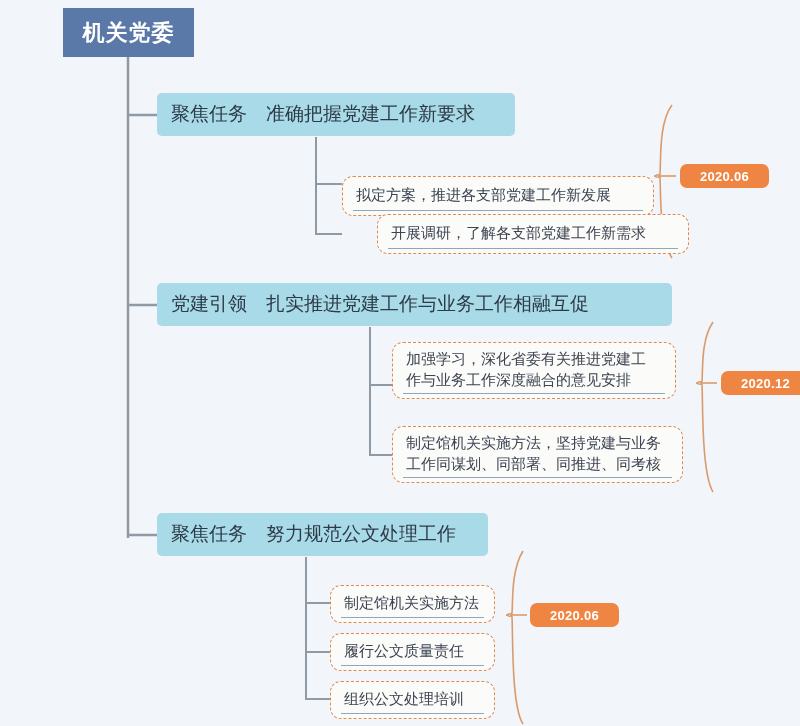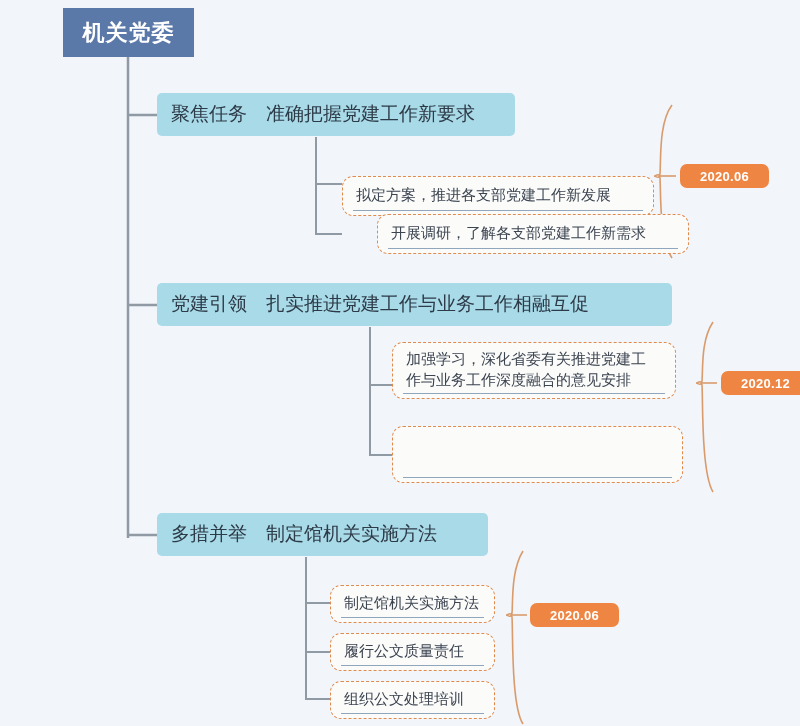--- a/index.html
+++ b/index.html
@@ -178,29 +178,31 @@
     <span class="branch-label">党建引领　扎实推进党建工作与业务工作相融互促</span>
   </div>
 
   <div class="sub-item" style="left:392px; top:342px; width:284px; height:57px;">
     <span class="sub-label">加强学习，深化省委有关推进党建工
 作与业务工作深度融合的意见安排</span>
     <span class="underline"></span>
   </div>
 
   <div class="sub-item" style="left:392px; top:426px; width:291px; height:57px;">
+    <span class="sub-label">制定馆机关实施方法，坚持党建与业务
+工作同谋划、同部署、同推进、同考核</span>
     <span class="underline"></span>
   </div>
 
   <div class="date-badge" style="left:721px; top:371px;">
     <span class="date-label">2020.12</span>
   </div>
 
   <div class="branch-node" style="left:157px; top:513px; width:331px; height:43px;">
-    <span class="branch-label">多措并举　制定馆机关实施方法</span>
+    <span class="branch-label">聚焦任务　努力规范公文处理工作</span>
   </div>
 
   <div class="sub-item" style="left:330px; top:585px; width:165px; height:38px;">
     <span class="sub-label">制定馆机关实施方法</span>
     <span class="underline"></span>
   </div>
 
   <div class="sub-item" style="left:330px; top:633px; width:165px; height:38px;">
     <span class="sub-label">履行公文质量责任</span>
     <span class="underline"></span>

